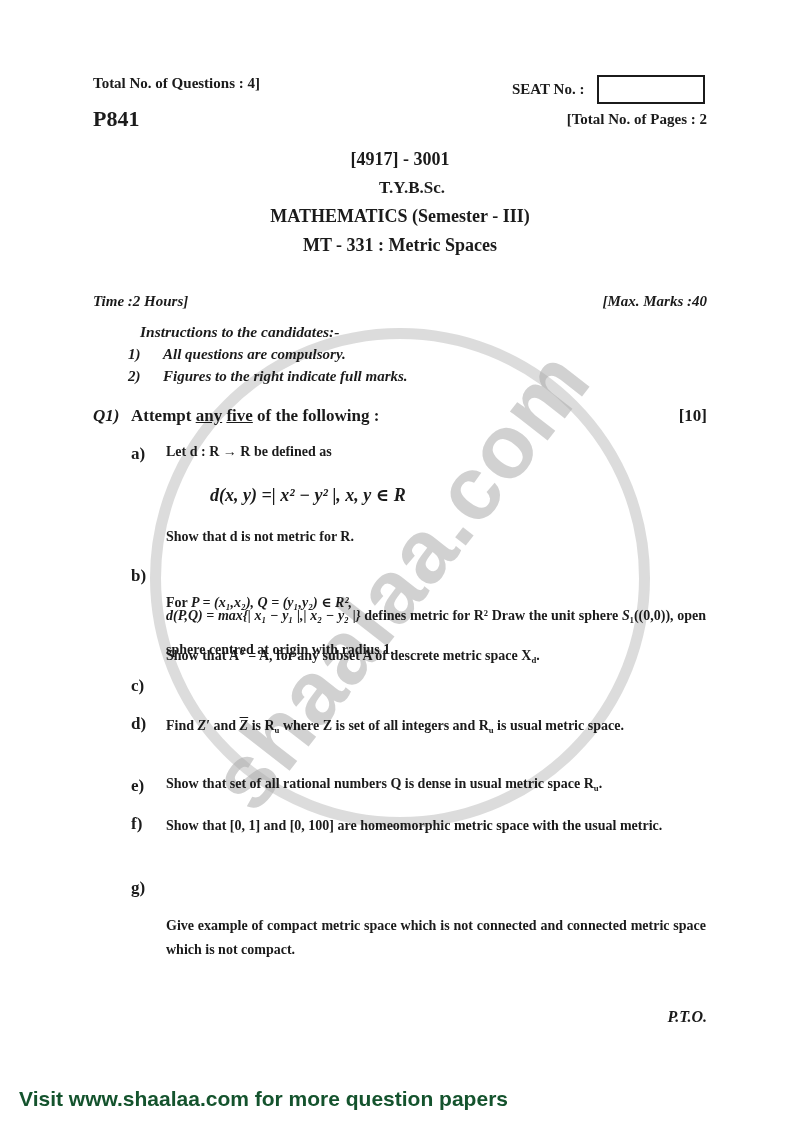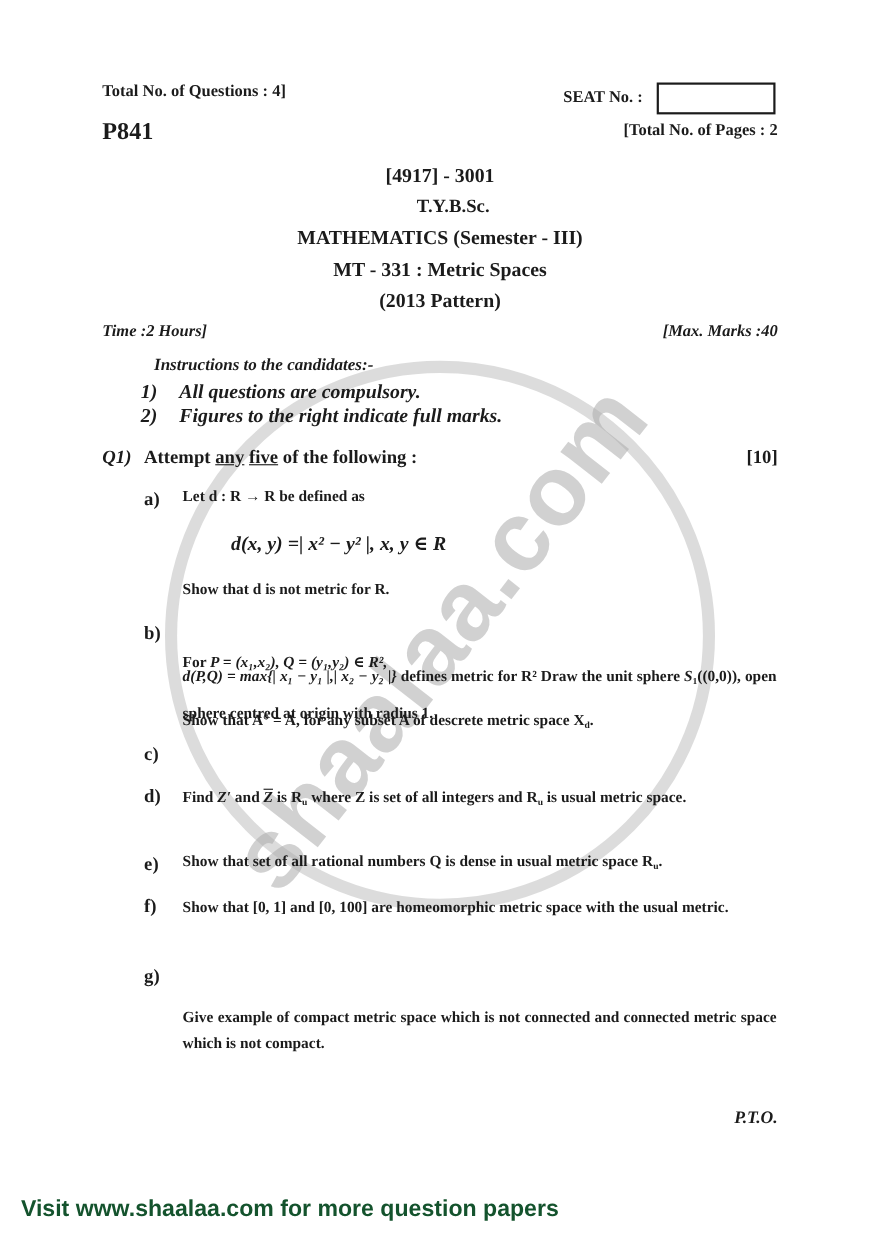--- a/index.html
+++ b/index.html
@@ -48,21 +48,21 @@
     background:#ffffff;
   }
   
   .title-block{left:0;right:0;top:145px;text-align:center;font-weight:bold;}
   .title-line{display:block;line-height:28.5px;font-size:18px;}
   .title-line.course{font-size:17px;padding-left:24px;}
   
   .meta-row{left:93px;right:93px;top:293px;display:flex;justify-content:space-between;
     font-weight:bold;font-style:italic;font-size:15px;}
   .inst-heading{left:104px;top:323px;font-weight:bold;font-style:italic;font-size:15.5px;margin-left:36px;}
-  .inst-row{left:128px;font-weight:bold;font-style:italic;font-size:18px;}
+  .inst-row{left:128px;font-weight:bold;font-style:italic;font-size:15px;}
   .inst-num{display:inline-block;width:35px;}
   
   .q1-label{left:93px;top:406px;font-weight:bold;font-style:italic;font-size:17px;}
   .q1-prompt{left:131px;top:406px;font-size:17px;}
   .q1-marks{right:93px;top:406px;font-weight:bold;font-size:17px;}
   
   .item-label{left:131px;width:30px;font-size:17px;}
   .item-text{left:166px;width:540px;font-size:14px;}
   .nowrap{white-space:nowrap;}
   .just{text-align:justify;line-height:23.5px;}
@@ -96,21 +96,20 @@
     <div class="abs seat-label" style="left:512px;top:81px;">SEAT No. :</div>
     <div class="seat-box"></div>
     <div class="abs paper-code" style="left:93px;top:106px;">P841</div>
     <div class="abs hdr-small" style="right:93px;top:111px;">[Total No. of Pages : 2</div>
 
     <div class="abs title-block">
       <span class="title-line">[4917] - 3001</span>
       <span class="title-line course">T.Y.B.Sc.</span>
       <span class="title-line">MATHEMATICS (Semester - III)</span>
       <span class="title-line">MT - 331 : Metric Spaces</span>
-      <span class="title-line">(2013 Pattern)</span>
     </div>
 
     <div class="abs meta-row">
       <span>Time :2 Hours]</span>
       <span>[Max. Marks :40</span>
     </div>
 
     <div class="abs inst-heading">Instructions to the candidates:-</div>
     <div class="abs inst-row" style="top:346px;">
       <span class="inst-num">1)</span><span>All questions are compulsory.</span>

